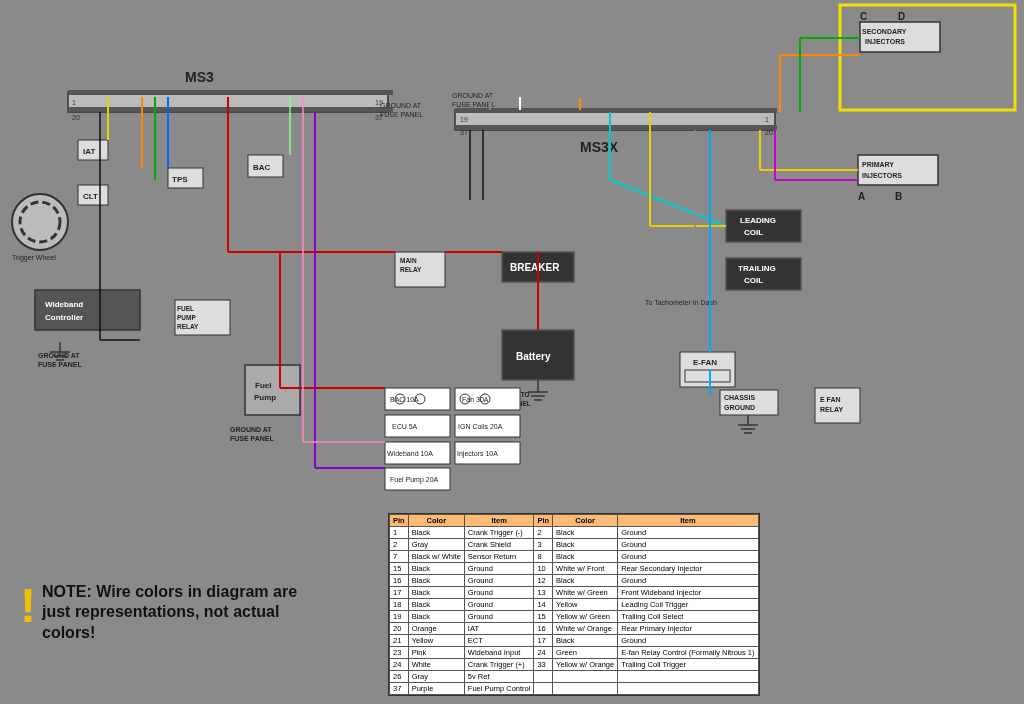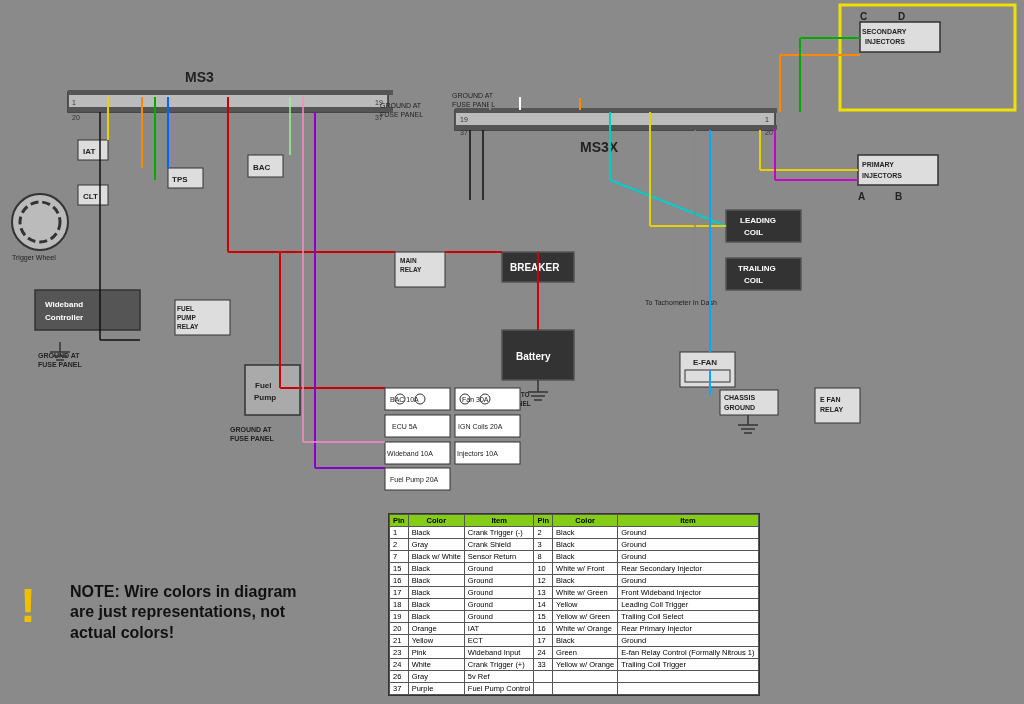--- a/index.html
+++ b/index.html
@@ -30,41 +30,41 @@
     #legend-table table {
       border-collapse: collapse;
     }
     #legend-table td, #legend-table th {
       border: 1px solid #555;
       padding: 1px 3px;
       white-space: nowrap;
       font-size: 7.5px;
     }
     #legend-table th {
-      background: #84cc16;
+      background: #fdba74;
       font-weight: bold;
     }
     
     #note-box {
       position: absolute;
       bottom: 60px;
       left: 20px;
       width: 280px;
     }
     #note-icon {
       position: absolute;
       left: 0;
       top: 0;
       font-size: 48px;
       color: #f0c000;
       font-weight: bold;
       line-height: 1;
     }
     #note-text {
-      margin-left: 50px;
+      margin-left: 22px;
       font-size: 16px;
       font-weight: bold;
       color: #111;
       line-height: 1.3;
     }
 
     
     #wiring-svg {
       position: absolute;
       top: 0; left: 0;

